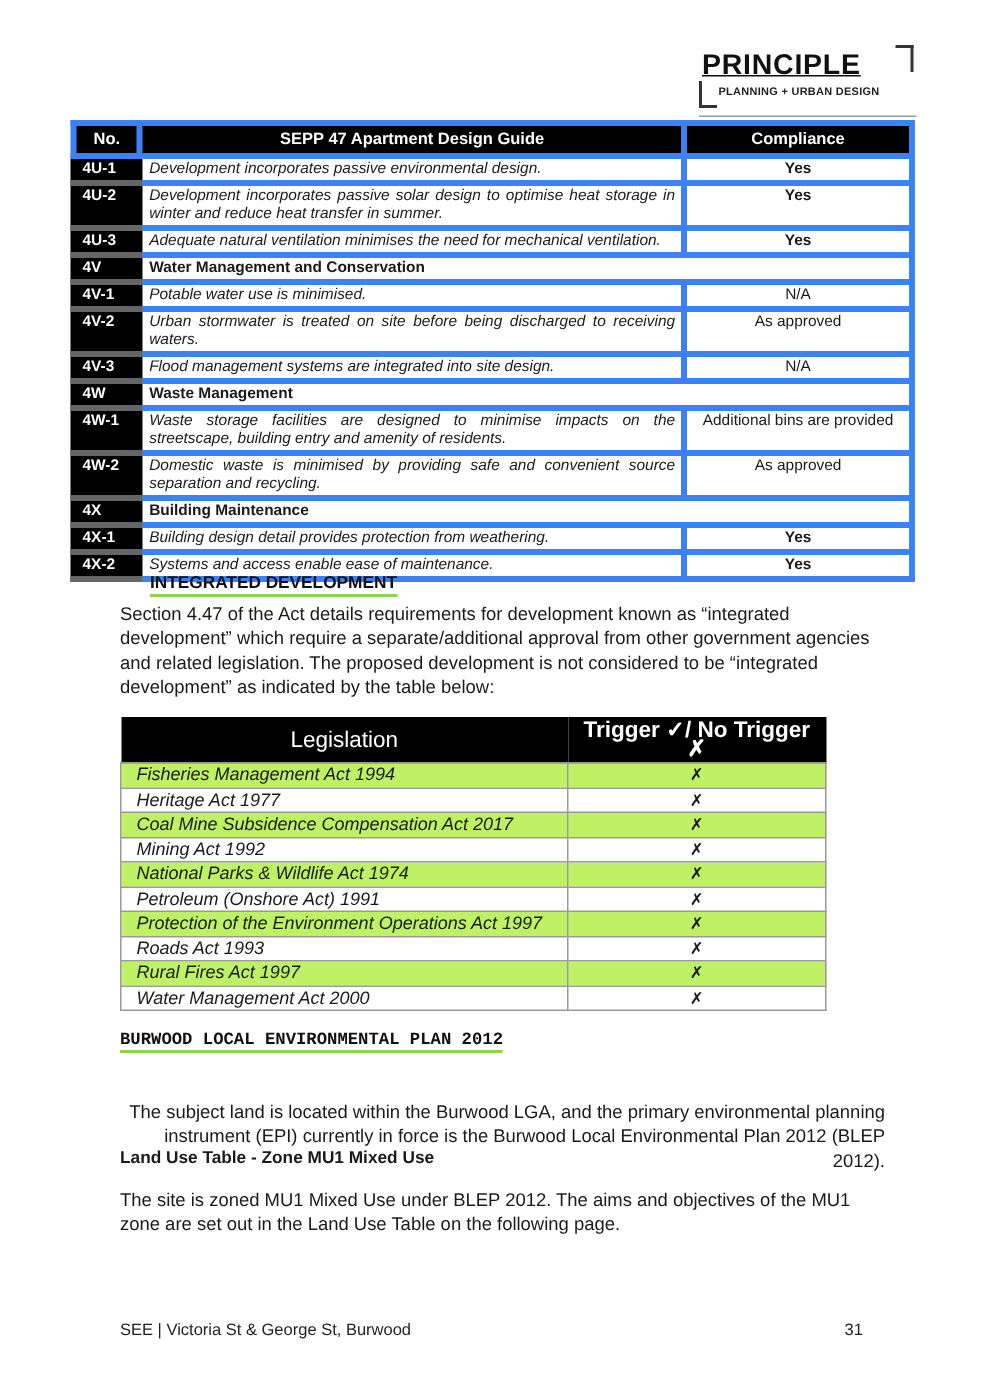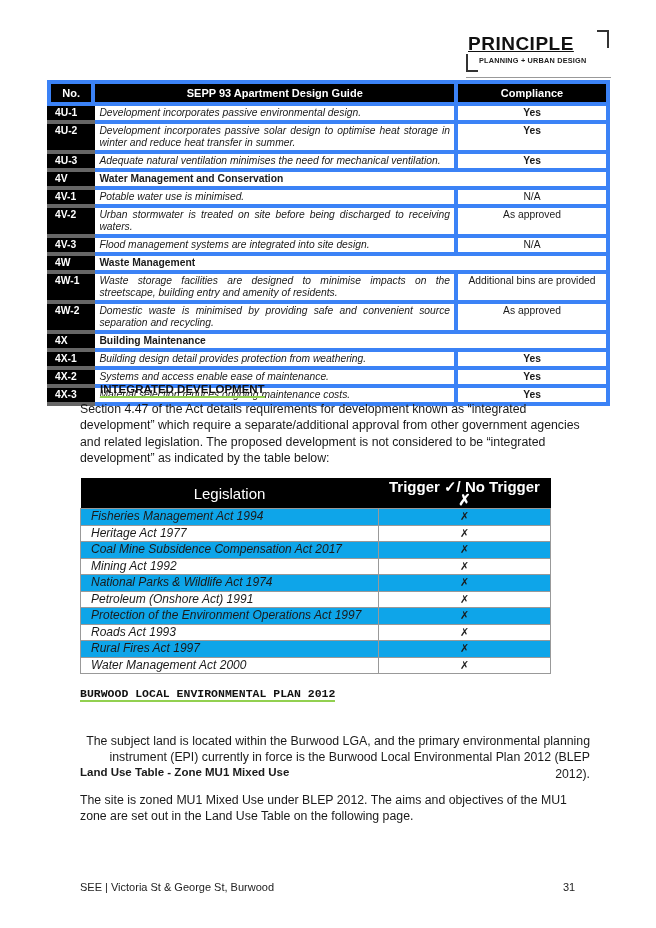--- a/index.html
+++ b/index.html
@@ -28,41 +28,41 @@
   .h-under { position: absolute; left: 80px; font-weight: bold; font-size: 11.5px; line-height: 13px; }
   .para { position: absolute; left: 80px; width: 510px; font-size: 12.3px; line-height: 16.3px; color: #1a1a1a; }
 
   
   table.leg { position: absolute; left: 80px; top: 478px; width: 471px; border-collapse: collapse; font-size: 12px; }
   table.leg th { background: #000; color: #fff; font-size: 15px; padding: 2px 4px; line-height: 13px; }
   table.leg th.l { font-weight: normal; text-align: center; width: 290px; }
   table.leg th.t { font-weight: bold; text-align: center; }
   table.leg td { border: 1px solid #999; padding: 0 10px; line-height: 15.5px; height: 15.5px; font-style: italic; }
   table.leg td.x { text-align: center; font-style: normal; font-family: "DejaVu Sans", sans-serif; font-size: 11px; padding: 0; }
-  table.leg tr.g td { background: #0ea5e9; }
+  table.leg tr.g td { background: #bef264; }
 
   .footer-left { position: absolute; left: 80px; top: 881px; font-size: 11px; color: #222; }
   .footer-right { position: absolute; left: 563px; top: 881px; font-size: 11px; color: #222; }
 </style>
 </head>
 <body>
 
 <div class="logo">
   <div class="br-tr"></div>
   <div class="br-bl"></div>
   <div class="word">PRINCIPLE</div>
   <div class="tag">PLANNING + URBAN DESIGN</div>
 </div>
 <div class="header-rule"></div>
 
 <table class="sepp">
   <thead>
     <tr>
       <th>No.</th>
-      <th>SEPP 93 Apartment Design Guide</th>
+      <th>SEPP 47 Apartment Design Guide</th>
       <th>Compliance</th>
     </tr>
   </thead>
   <tbody id="sepp-body">
       <tr>
         <td class="no">4U-1</td>
         <td class="desc">Development incorporates passive environmental design.</td>
         <td class="comp bold">Yes</td>
       </tr>
       <tr>
@@ -113,25 +113,20 @@
         <td class="desc section" colspan="2">Building Maintenance</td>
       </tr>
       <tr>
         <td class="no">4X-1</td>
         <td class="desc">Building design detail provides protection from weathering.</td>
         <td class="comp bold">Yes</td>
       </tr>
       <tr>
         <td class="no">4X-2</td>
         <td class="desc">Systems and access enable ease of maintenance.</td>
-        <td class="comp bold">Yes</td>
-      </tr>
-      <tr>
-        <td class="no">4X-3</td>
-        <td class="desc">Material selection reduces ongoing maintenance costs.</td>
         <td class="comp bold">Yes</td>
       </tr>
     </tbody>
 </table>
 
 <div class="h-green" style="top:383px;margin-left:20px;">INTEGRATED DEVELOPMENT</div>
 <div class="para" style="top:401px;">Section 4.47 of the Act details requirements for development known as “integrated development” which require a separate/additional approval from other government agencies and related legislation. The proposed development is not considered to be “integrated development” as indicated by the table below:</div>
 
 <table class="leg">
   <thead>

